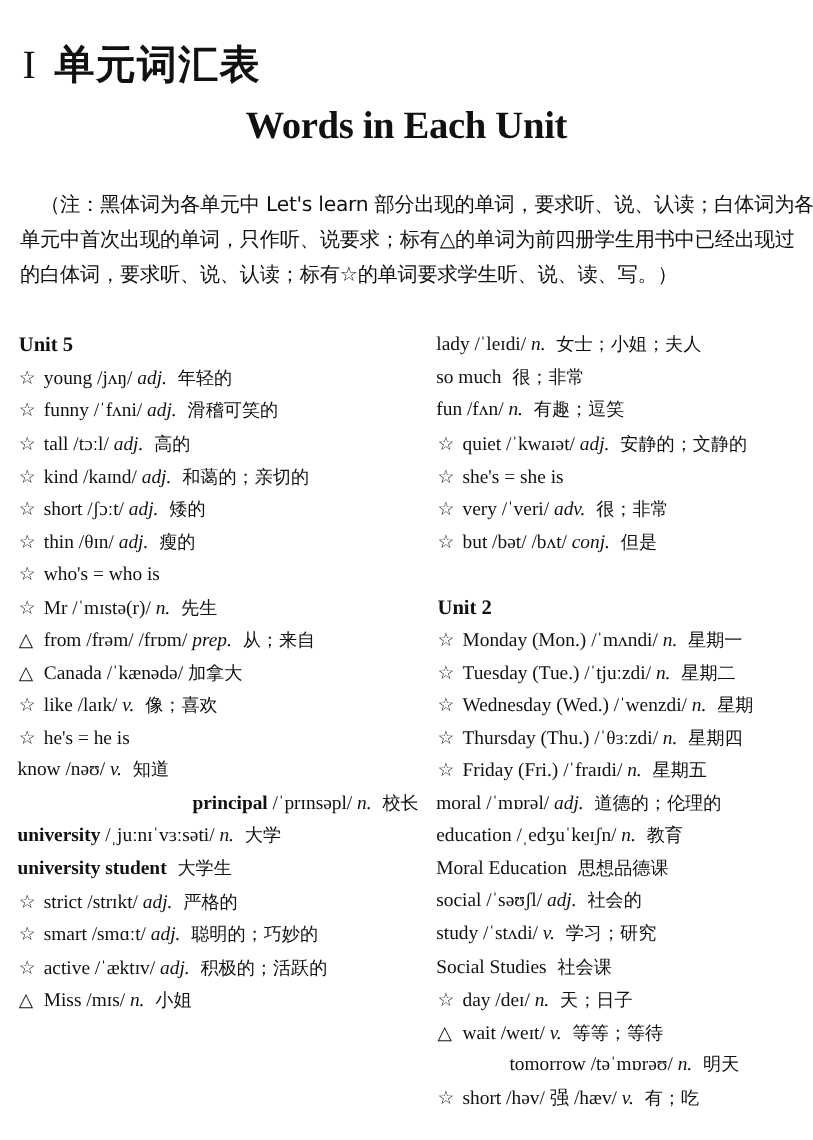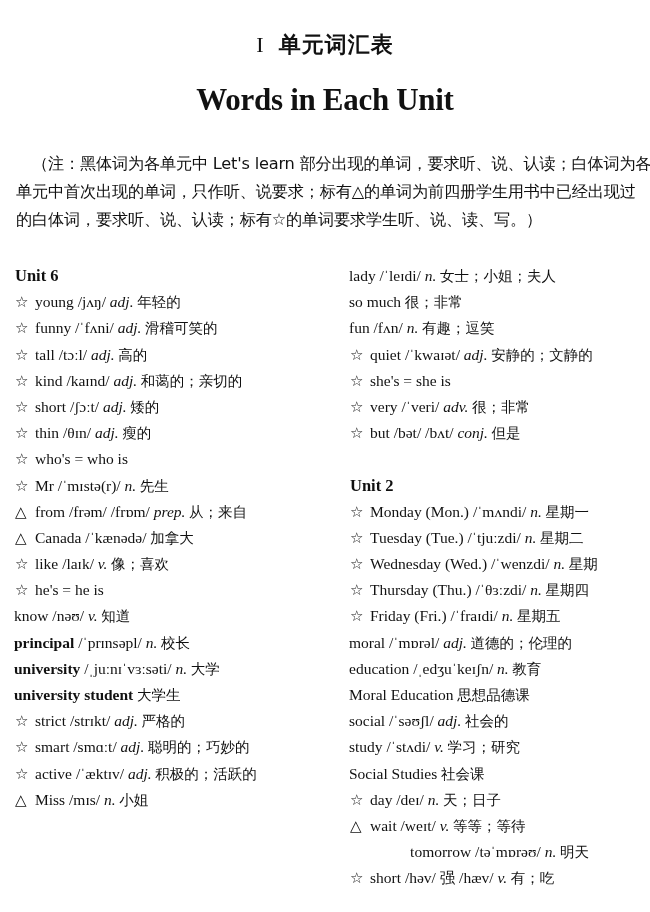--- a/index.html
+++ b/index.html
@@ -2,22 +2,22 @@
 <html><head>
   <meta charset="utf-8">
   <style>
     html, body { margin: 0; padding: 0; background: #ffffff; }
     body {
       width: 650px; height: 912px; position: relative; overflow: hidden;
       color: #111111;
       font-family: "Liberation Serif", "DejaVu Serif", serif;
     }
     .title {
-      position: absolute; left: 0; right: 0; top: 30px; text-align: center;
-      font-size: 22px; font-weight: bold; letter-spacing: 1px;
+      position: absolute; left: 18px; right: 0; top: 30px; text-align: left;
+      font-size: 32px; font-weight: bold; letter-spacing: 1px;
       font-family: "DejaVu Sans", "Liberation Sans", sans-serif;
     }
     .title .roman { font-family: "Liberation Serif", serif; font-weight: normal; margin-right: 14px; }
     .subtitle {
       position: absolute; left: 0; right: 0; top: 82px; text-align: center;
       font-size: 31px; font-weight: bold; font-family: "Liberation Serif", serif;
       letter-spacing: -0.3px;
     }
     .note {
       position: absolute; left: 28px; top: 150px; width: 625px;
@@ -34,38 +34,38 @@
     .col-right { left: 350px; width: 300px; }
     .line {
       height: 26.2px; line-height: 26.2px; white-space: nowrap;
       font-size: 15.5px;
     }
     .unit-head { font-weight: bold; font-size: 16.5px; }
     .spacer { height: 26.2px; }
     .mark { display: inline-block; width: 20px; font-family: "DejaVu Sans", sans-serif; font-size: 15px; }
     .word.bold { font-weight: bold; }
     .pos { font-style: italic; }
-    .cn { font-family: Liberation Serif, serif; font-size: 14.5px; }
+    .cn { font-family: Liberation Mono, monospace; font-size: 14.5px; }
   </style>
 </head>
 <body>
 
 <div class="title">
   <span class="roman">I</span><span>单元词汇表</span>
 </div>
 <div class="subtitle">Words in Each Unit</div>
 
 <div class="note">
   <span class="l1">（注：黑体词为各单元中 Let's learn 部分出现的单词，要求听、说、认读；白体词为各</span>
   <span class="l2">单元中首次出现的单词，只作听、说要求；标有△的单词为前四册学生用书中已经出现过</span>
   <span class="l3">的白体词，要求听、说、认读；标有☆的单词要求学生听、说、读、写。）</span>
 </div>
 
 <div class="col col-left">
-  <div class="line unit-head">Unit 6</div>
+  <div class="line unit-head">Unit 5</div>
   <div id="left-entries">
       <div class="line">
     <span class="mark">☆</span><span class="word">young</span><span class="phon"> /jʌŋ/ </span><span class="pos">adj.</span><span class="cn"> 年轻的</span>
   </div>
       <div class="line">
     <span class="mark">☆</span><span class="word">funny</span><span class="phon"> /ˈfʌni/ </span><span class="pos">adj.</span><span class="cn"> 滑稽可笑的</span>
   </div>
       <div class="line">
     <span class="mark">☆</span><span class="word">tall</span><span class="phon"> /tɔːl/ </span><span class="pos">adj.</span><span class="cn"> 高的</span>
   </div>
@@ -92,21 +92,21 @@
   </div>
       <div class="line">
     <span class="mark">☆</span><span class="word">like</span><span class="phon"> /laɪk/ </span><span class="pos">v.</span><span class="cn"> 像；喜欢</span>
   </div>
       <div class="line">
     <span class="mark">☆</span><span class="word">he's = he is</span><span class="phon"></span><span class="pos"></span><span class="cn"></span>
   </div>
       <div class="line" style="margin-left: -1px;">
     <span class="word">know</span><span class="phon"> /nəʊ/ </span><span class="pos">v.</span><span class="cn"> 知道</span>
   </div>
-      <div class="line" style="margin-left: -1px;">
+      <div class="line" style="margin-left: -1px; text-align: right;">
     <span class="word bold">principal</span><span class="phon"> /ˈprɪnsəpl/ </span><span class="pos">n.</span><span class="cn"> 校长</span>
   </div>
       <div class="line" style="margin-left: -1px;">
     <span class="word bold">university</span><span class="phon"> /ˌjuːnɪˈvɜːsəti/ </span><span class="pos">n.</span><span class="cn"> 大学</span>
   </div>
       <div class="line" style="margin-left: -1px;">
     <span class="word bold">university student</span><span class="phon"></span><span class="pos"></span><span class="cn"> 大学生</span>
   </div>
       <div class="line">
     <span class="mark">☆</span><span class="word">strict</span><span class="phon"> /strɪkt/ </span><span class="pos">adj.</span><span class="cn"> 严格的</span>

